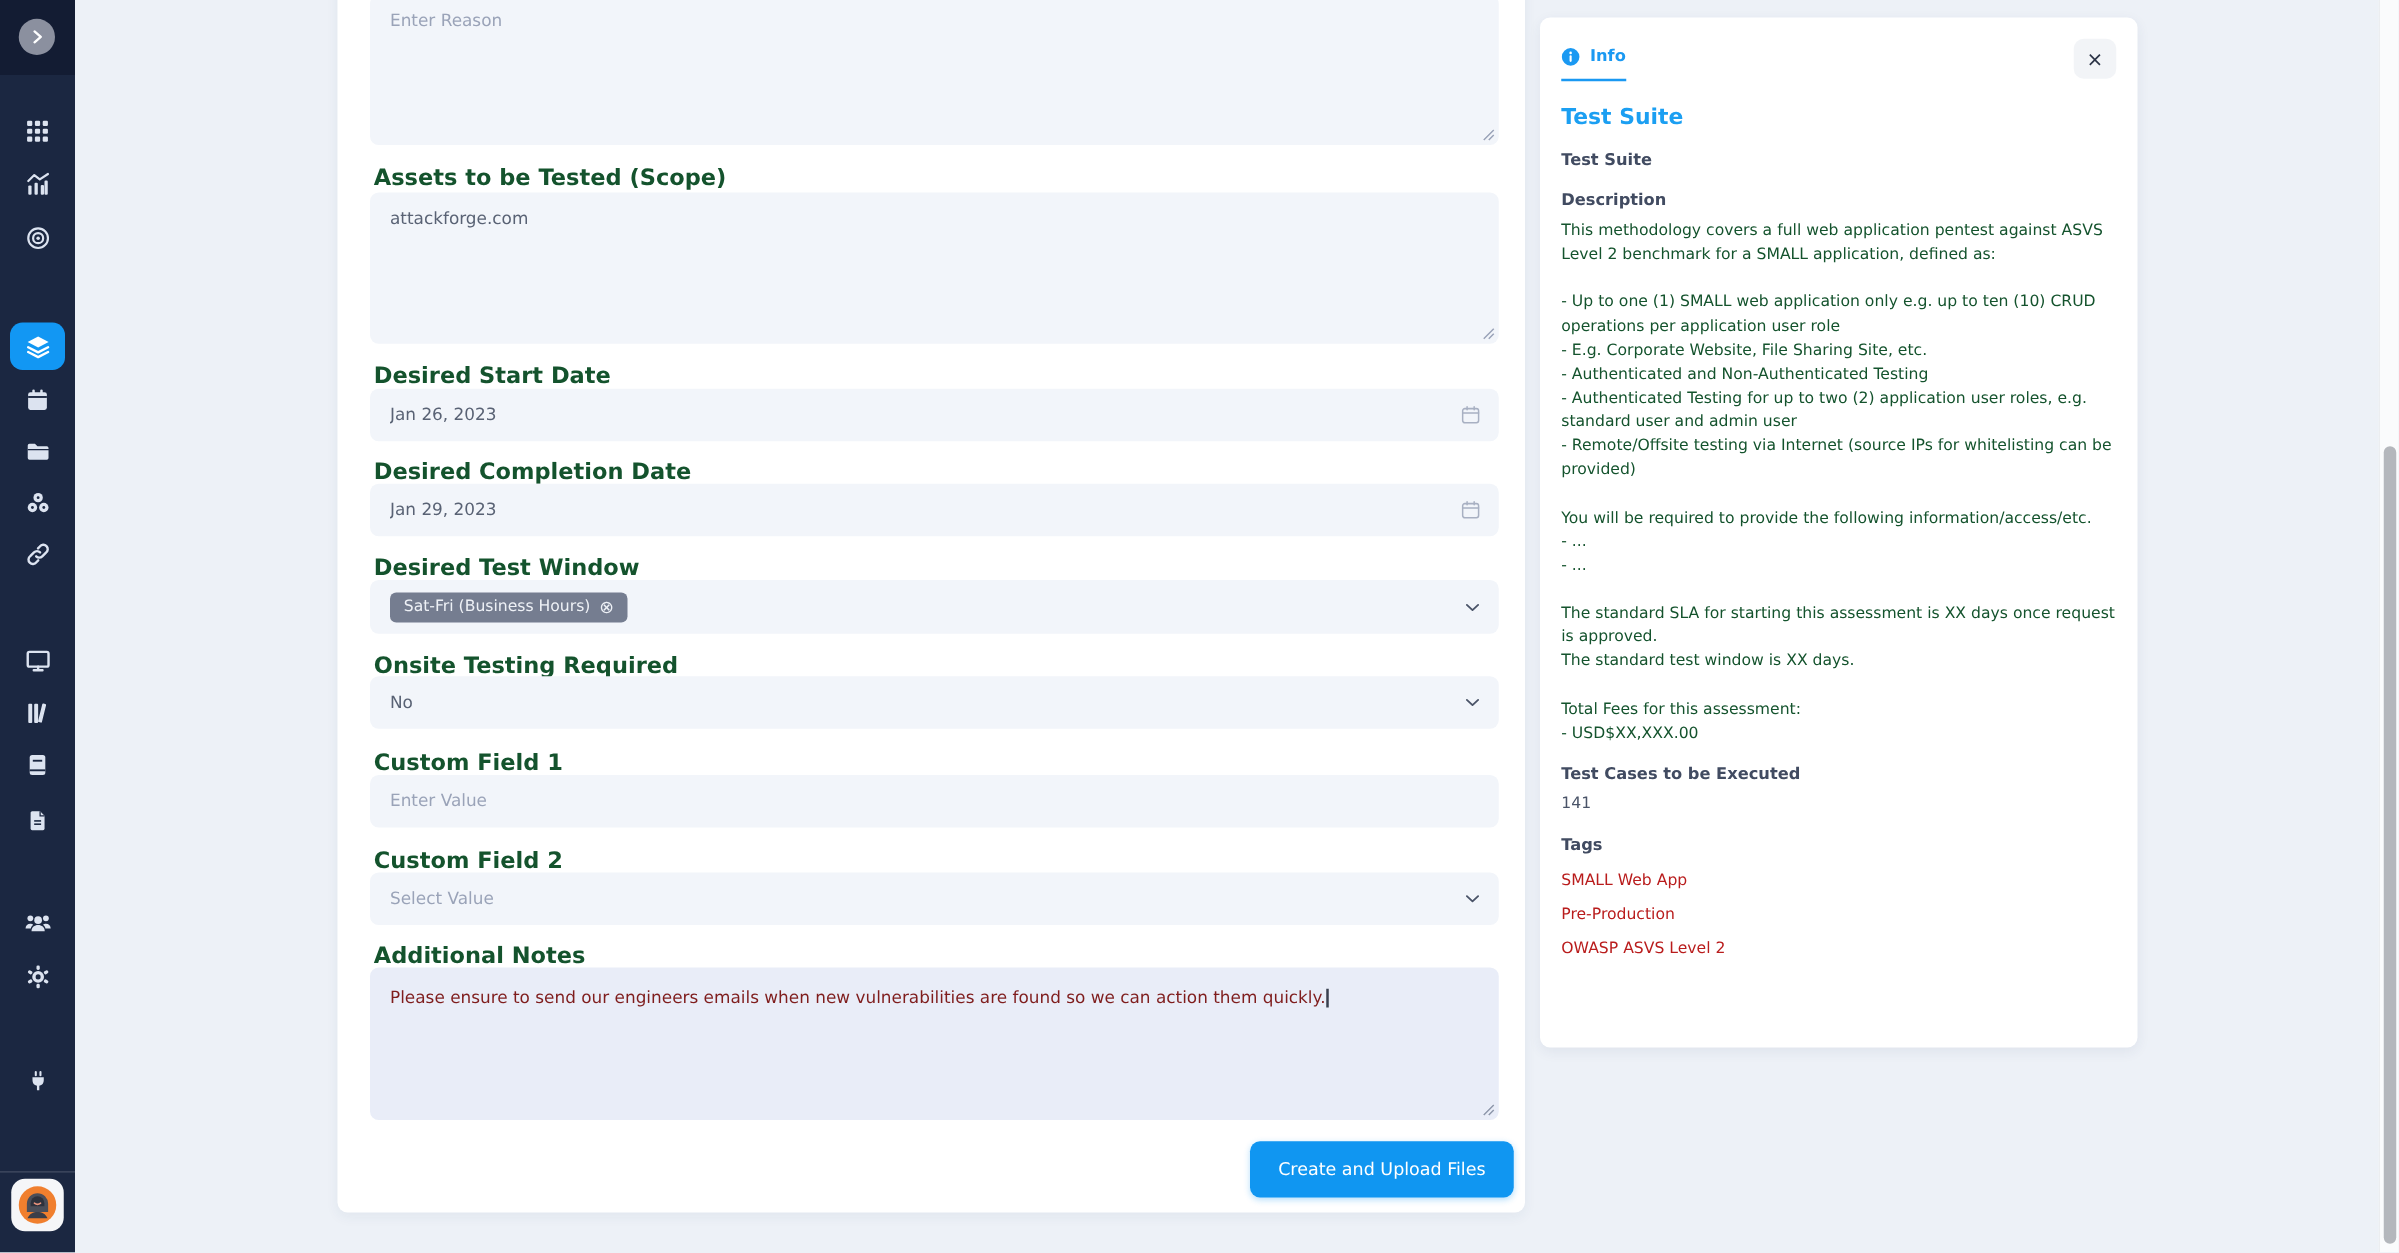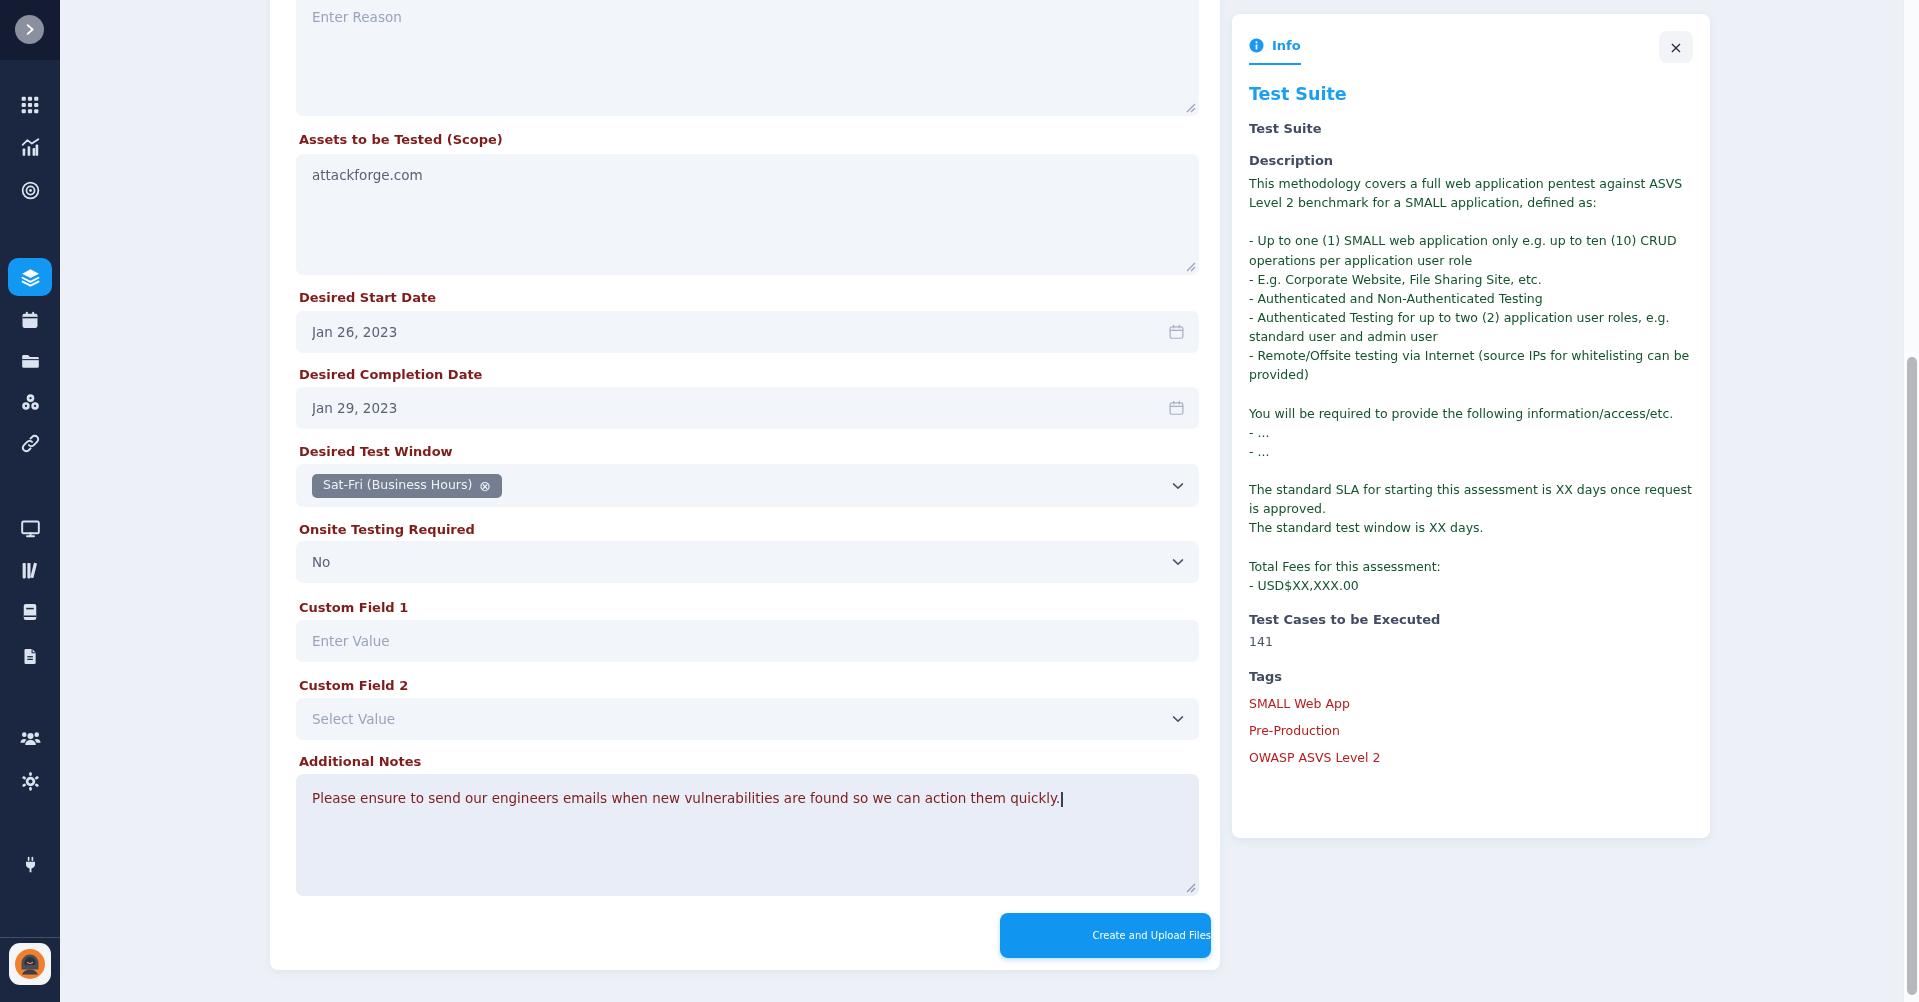--- a/index.html
+++ b/index.html
@@ -17,43 +17,43 @@
   .nav-item { position:absolute; left:0; width:60px; height:30px; display:flex; align-items:center; justify-content:center; cursor:pointer; }
   .active-tile { position:absolute; left:8px; top:258px; width:44px; height:38px; border-radius:10px;
     background:#1297f3; display:flex; align-items:center; justify-content:center; cursor:pointer; }
   .sidebar-divider { position:absolute; left:0; top:937px; width:60px; height:1px; background:rgba(255,255,255,0.18); }
   .avatar-tile { position:absolute; left:9px; top:943px; width:42px; height:42px; border-radius:11px;
     background:#f5f6f8; display:flex; align-items:center; justify-content:center; cursor:pointer; }
 
   
   .main-card { position:absolute; left:270px; top:-40px; width:950px; height:1010px; background:#ffffff;
     border-radius:8px; box-shadow:0 3px 10px rgba(40,60,100,0.06); }
-  .f-label { position:absolute; left:29px; font-size:13px; font-weight:700; color:#7f1d1d; }
+  .f-label { position:absolute; left:29px; font-size:18px; font-weight:700; color:#14532d; }
   .field { position:absolute; left:26px; width:903px; background:#f2f5fa; border-radius:7px; }
   .ta { height:120px; padding:13px 16px; font-size:13.5px; color:#596274; }
   textarea.ta-real { display:block; width:100%; height:100%; background:transparent; border:none; outline:none;
     resize:none; font-family:inherit; font-size:13.5px; color:#596274; padding:13px 16px; }
   textarea.ta-real::placeholder { color:#9aa3b8; }
   .line-field { height:42px; display:flex; align-items:center; padding:0 16px; font-size:13.5px; color:#596274; }
   input.inp { display:block; width:100%; height:42px; background:transparent; border:none; outline:none;
     font-family:inherit; font-size:13.5px; color:#596274; padding:0 16px; }
   input.inp::placeholder { color:#9aa3b8; }
   .ph-text { color:#9aa3b8; }
   .cal-ico { position:absolute; right:14px; top:50%; transform:translateY(-50%); }
   .chev { position:absolute; right:12px; top:50%; transform:translateY(-50%); }
   .grip { position:absolute; right:3px; bottom:3px; }
   .pill { display:inline-flex; align-items:center; gap:7px; background:#757d90; color:#eef1f6;
     font-size:12.5px; padding:5px 11px; border-radius:5px; line-height:1; }
   .pill-x { font-size:14px; line-height:1; cursor:pointer; }
   .notes-box { height:122px; padding:15px 16px; font-size:13.5px; color:#7f1d1d; background:#e9edf8;
     border-radius:7px; line-height:1.4; }
   .caret { display:inline-block; width:1.5px; height:15px; background:#39404f; vertical-align:middle; margin-left:1px; }
   .submit-btn { position:absolute; left:730px; top:953px; width:211px; height:45px; background:#1096f1;
-    border:none; border-radius:8px; color:#ffffff; font-family:inherit; font-size:10px; cursor:pointer;
-    box-shadow:0 2px 5px rgba(16,150,241,0.3);text-align:right; }
+    border:none; border-radius:8px; color:#ffffff; font-family:inherit; font-size:14px; cursor:pointer;
+    box-shadow:0 2px 5px rgba(16,150,241,0.3); }
 
   
   .info-panel { position:absolute; left:1232px; top:14px; width:478px; height:824px; background:#ffffff;
     border-radius:8px; box-shadow:0 3px 10px rgba(40,60,100,0.07); padding:24px 17px; }
   .tab { display:inline-flex; align-items:center; gap:8px; color:#1a99f2; font-size:13px; font-weight:600;
     padding-bottom:10px; border-bottom:2px solid #1a99f2; cursor:pointer; }
   .close-btn { position:absolute; top:17px; right:17px; width:34px; height:32px; background:#f2f4f7;
     border:none; border-radius:8px; font-size:16px; color:#2b3346; cursor:pointer; font-family:inherit; }
   .panel-title { margin-top:19px; font-size:17.5px; font-weight:700; color:#1b9ff2; }
   .sec-label { margin-top:17px; font-size:13px; font-weight:700; color:#414b61; }

